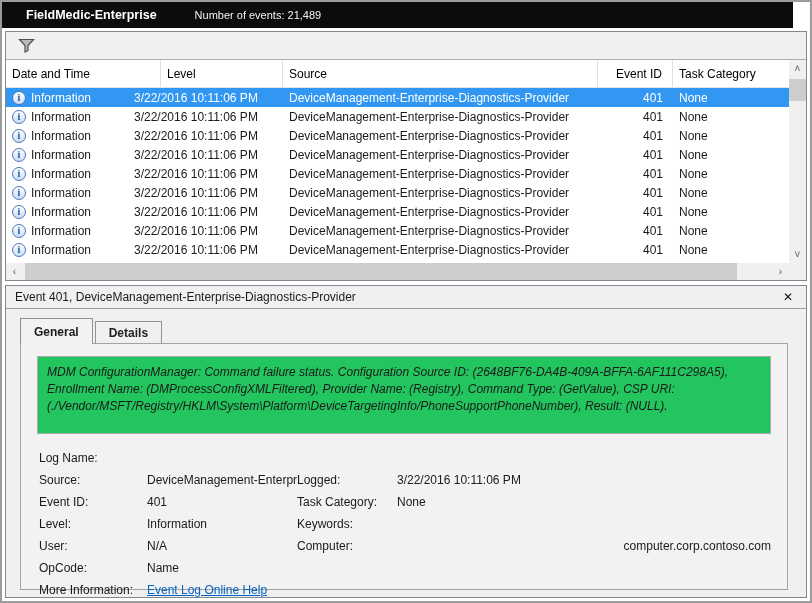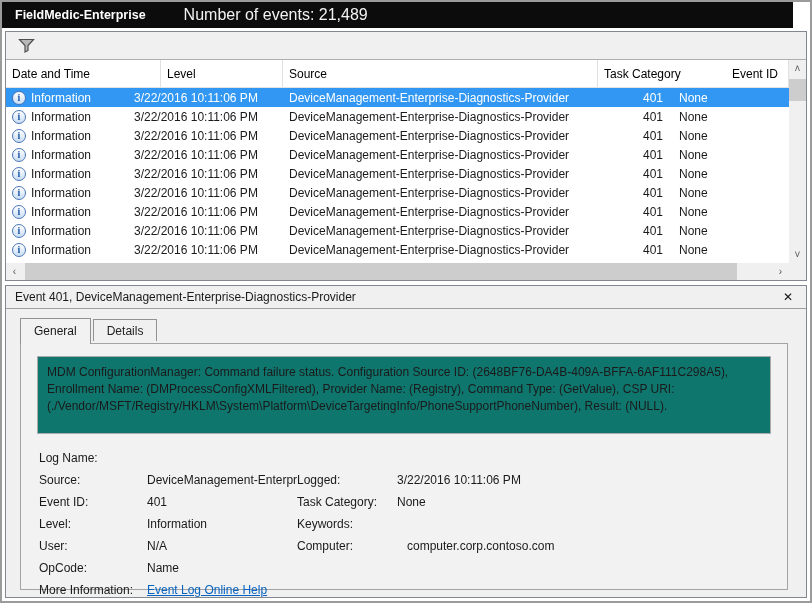--- a/index.html
+++ b/index.html
@@ -15,24 +15,24 @@
     width: 812px; height: 603px;
     border: 2px solid #9b9b9b;
     background: #fff;
     overflow: hidden;
   }
   
   .titlebar {
     position: absolute; left: 0; right: 17px; top: 0; height: 26px;
     background: #0c0c0c; color: #fff;
     display: flex; align-items: center;
-    padding-left: 13px;
+    padding-left: 24px;
   }
   .titlebar .log-title { font-weight: bold; font-size: 12.5px; }
-  .titlebar .events-count { margin-left: 38px; font-size: 16px; color: #f2f2f2; }
+  .titlebar .events-count { margin-left: 38px; font-size: 11px; color: #f2f2f2; }
   
   .upper {
     position: absolute; left: 3px; right: 3px; top: 29px; height: 250px;
     border: 1px solid #828790; background: #fff;
     display: flex; flex-direction: column;
   }
   .filterbar {
     height: 28px; flex: none;
     background: #f0f0f0; border-bottom: 1px solid #aeaeae;
     display: flex; align-items: center;
@@ -95,50 +95,51 @@
   .pheader {
     flex: none; height: 23px;
     display: flex; align-items: center;
     padding: 0 9px; border-bottom: 1px solid #9f9f9f;
   }
   .pheader .ptitle { white-space: nowrap; overflow: hidden; }
   .pheader .close-btn {
     margin-left: auto; font-weight: bold; font-size: 12px; color: #111;
     width: 18px; text-align: center; cursor: default;
   }
-  .tabs { flex: none; display: flex; align-items: center; margin: 8px 17px 0 14px; height: 26px; position: relative; z-index: 2; }
+  .tabs { flex: none; display: flex; align-items: flex-end; margin: 8px 17px 0 14px; height: 26px; position: relative; z-index: 2; font-weight: bold; }
   .tab {
     border: 1px solid #919191; border-bottom: none;
     background: #f0f0f0; padding: 0 13px;
     display: flex; align-items: center;
   }
   .tab.active { height: 26px; margin-bottom: -1px; background: #f2f2f2; }
   .tab.inactive { height: 22px; margin-left: 2px; color: #222; }
   .tabpage {
     flex: 1; margin: 0 18px 7px 14px;
     border: 1px solid #a3a3a3; background: #f2f2f2;
     padding: 12px 16px 6px 16px;
     display: flex; flex-direction: column; min-height: 0;
   }
   .descbox {
     flex: none; min-height: 78px;
-    border: 1px solid #ababab; background: #0f766e;
+    border: 1px solid #ababab; background: #22c55e;
     padding: 7px 9px; line-height: 17px;
     margin-bottom: 13px;
     word-wrap: break-word;
+    font-style: italic;
   }
   .fields {
     display: grid;
     grid-template-columns: 108px 150px 100px 1fr;
     grid-auto-rows: 22px;
     align-items: center;
     padding-left: 2px;
   }
   .fields .fval { white-space: nowrap; overflow: hidden; }
-  .fields .computer-val { padding-left: 10px; }
+  .fields .computer-val { padding-left: 10px; text-align: right; }
   .link { color: #0563c1; text-decoration: underline; cursor: pointer; }
 </style>
 </head>
 <body>
 
 <div id="window">
 
   <div class="titlebar">
     <span class="log-title">FieldMedic-Enterprise</span>
     <span class="events-count">Number of events: 21,489</span>
@@ -150,22 +151,22 @@
         <polygon points="1.5,1.5 15.5,1.5 10,7.5 10,12.5 7,14 7,7.5" fill="#b9b9b9" stroke="#4f4f4f" stroke-width="1.2"></polygon>
       </svg>
     </div>
 
     <div class="table-region">
       <div class="table-main">
         <div class="headerrow">
           <div class="hcell col-date">Date and Time</div>
           <div class="hcell col-level">Level</div>
           <div class="hcell col-source">Source</div>
+          <div class="hcell col-event">Event ID</div>
           <div class="hcell col-task">Task Category</div>
-          <div class="hcell col-event">Event ID</div>
         </div>
         <div class="rows-area">
   <div class="trow selected">
     <div class="cell col-level c-level">
       <span class="info-badge">i</span>
       <span class="txt">Information</span>
     </div>
     <div class="cell col-date c-date">3/22/2016 10:11:06 PM</div>
     <div class="cell col-source c-source">DeviceManagement-Enterprise-Diagnostics-Provider</div>
     <div class="cell col-event c-event">401</div>

